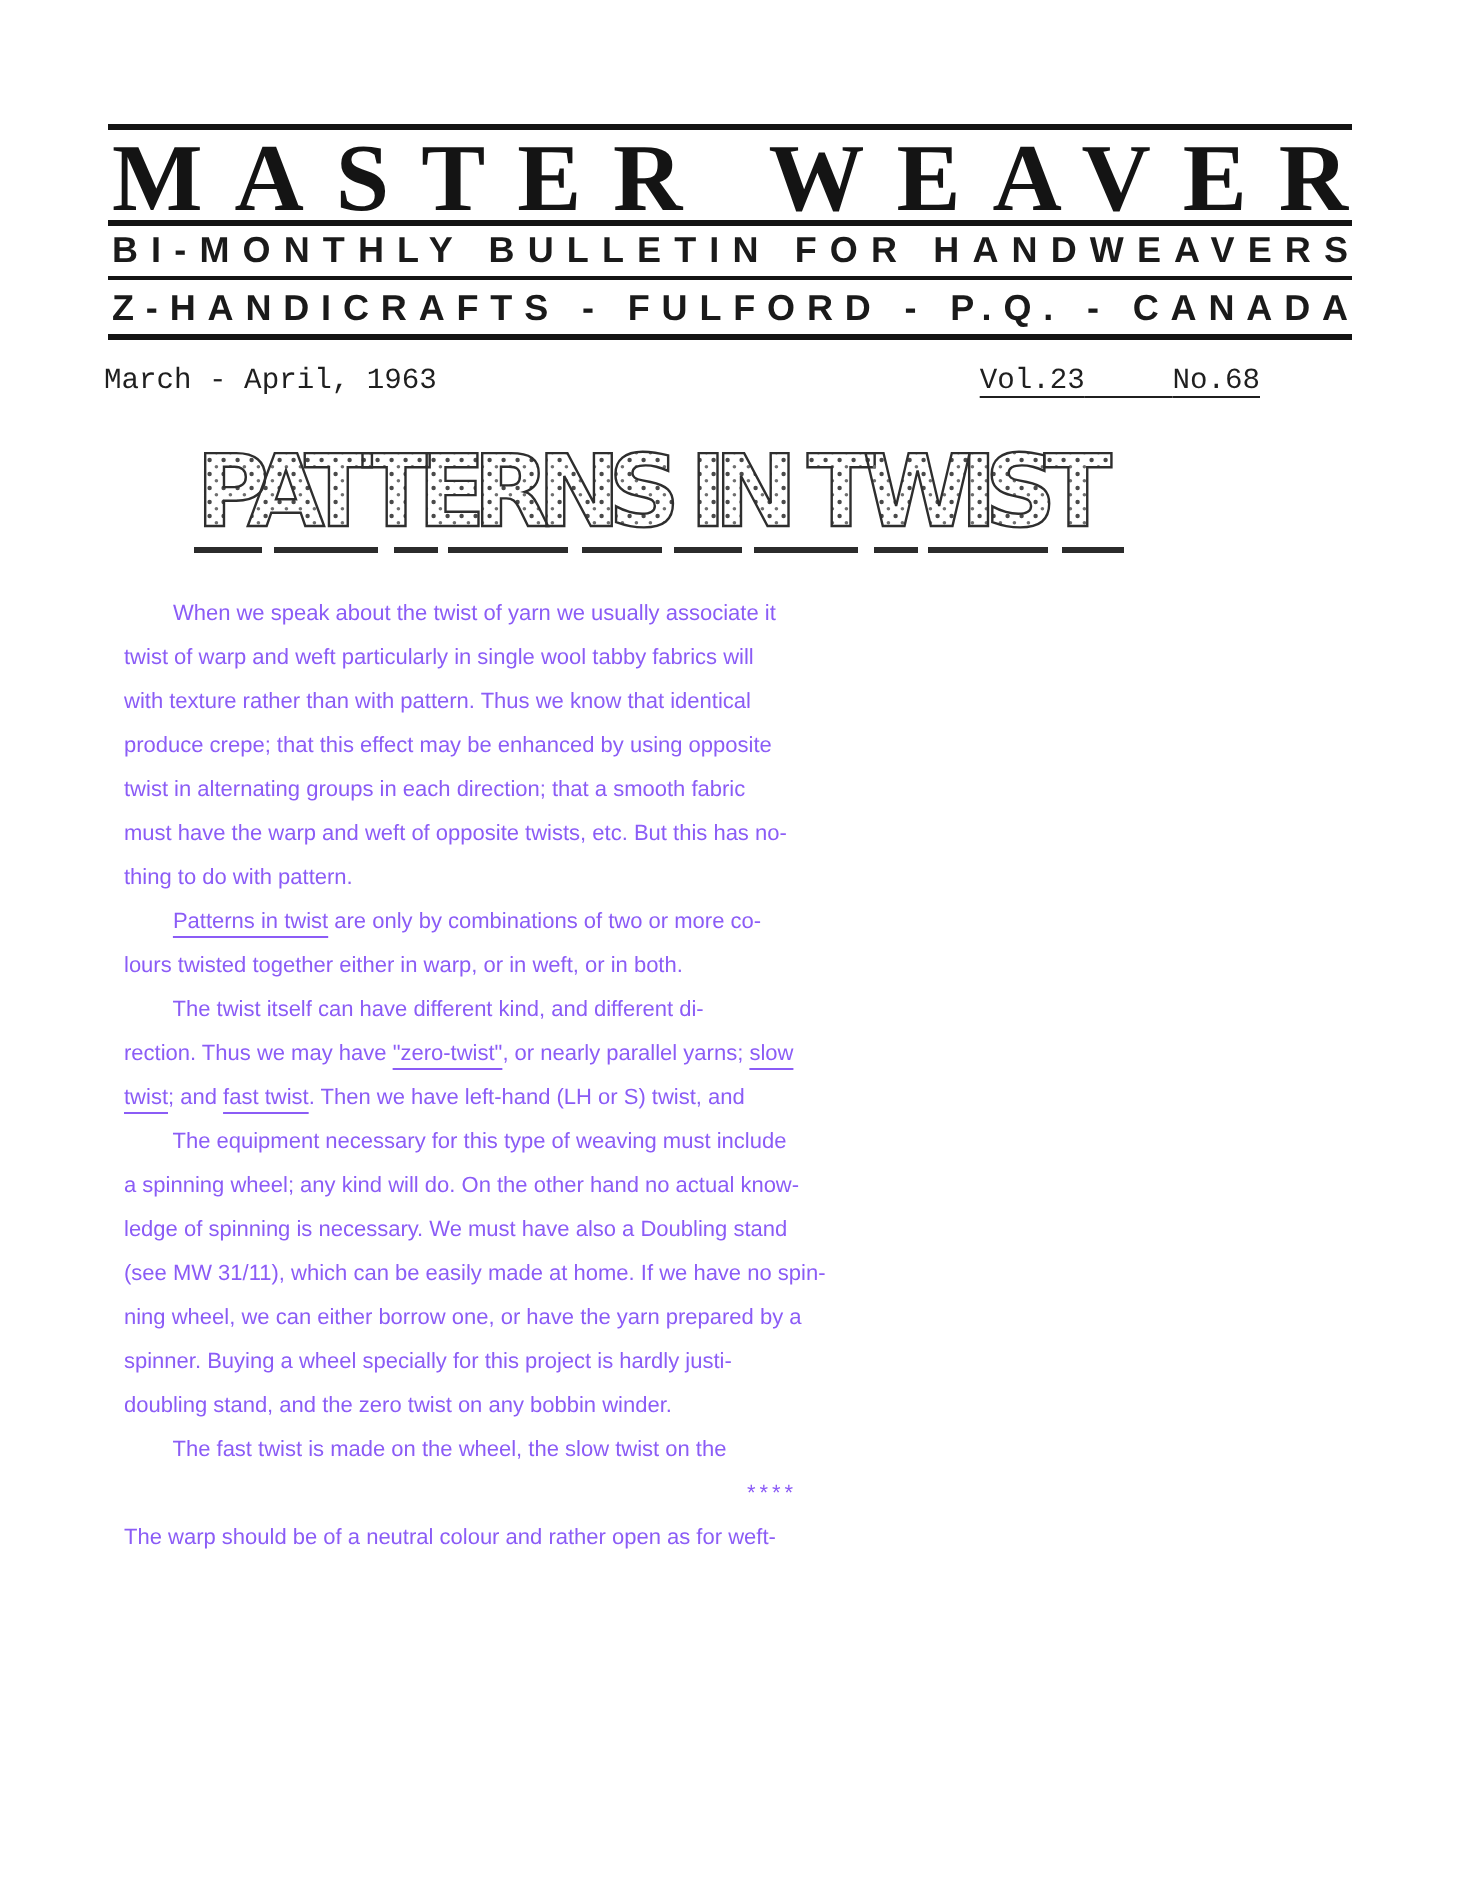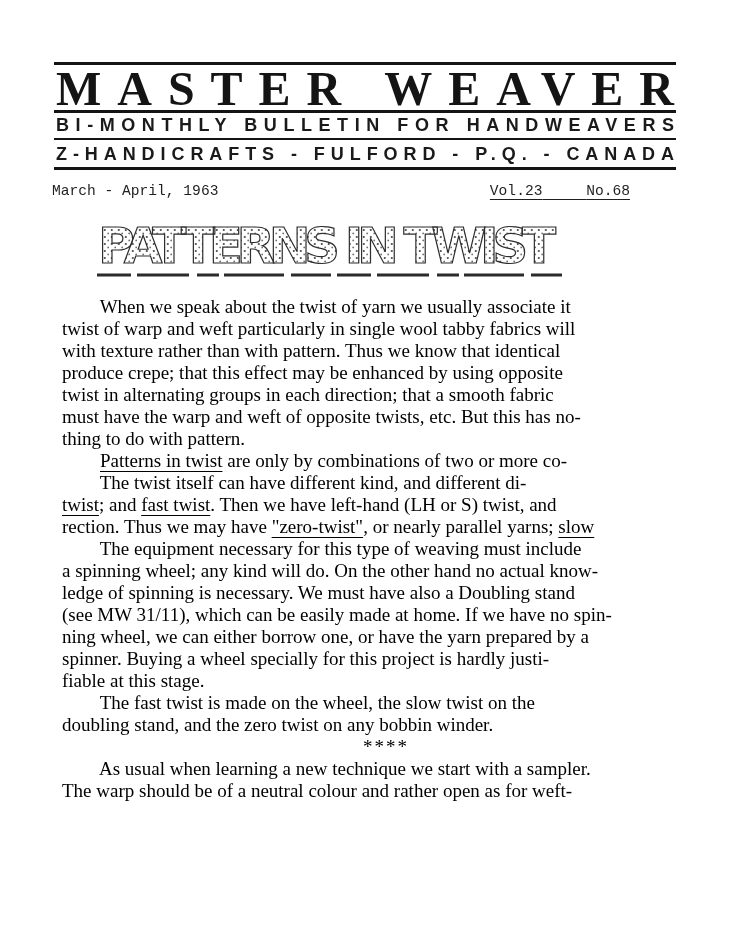--- a/index.html
+++ b/index.html
@@ -33,22 +33,22 @@
     text-decoration: underline;
     text-underline-offset: 4px;
     text-decoration-thickness: 1.3px;
     margin-left: 48px;
   }
   
   .title-svg { position: absolute; left: 96px; top: 221px; }
   
   .body-text {
     position: absolute; left: 62px; top: 296px; width: 648px;
-    font-family: Liberation Serif, serif;
-    font-size: 19px; line-height: 22px; color: #000000;
+    font-family: Liberation Sans, sans-serif;
+    font-size: 11px; line-height: 22px; color: #8b5cf6;
   }
   .bline { white-space: pre; height: 22px; }
   .bline.center { text-align: center; letter-spacing: 2px; }
   .bline .u {
     text-decoration: underline;
     text-underline-offset: 3.5px;
     text-decoration-thickness: 1.2px;
   }
 </style>
 </head>
@@ -84,30 +84,29 @@
 
   <div class="body-text">
       <div class="bline"><span>        When we speak about the twist of yarn we usually associate it</span></div>
       <div class="bline"><span>twist of warp and weft particularly in single wool tabby fabrics will</span></div>
       <div class="bline"><span>with texture rather than with pattern. Thus we know that identical</span></div>
       <div class="bline"><span>produce crepe; that this effect may be enhanced by using opposite</span></div>
       <div class="bline"><span>twist in alternating groups in each direction; that a smooth fabric</span></div>
       <div class="bline"><span>must have the warp and weft of opposite twists, etc. But this has no-</span></div>
       <div class="bline"><span>thing to do with pattern.</span></div>
       <div class="bline"><span>        </span><span class="u">Patterns in twist</span><span> are only by combinations of two or more co-</span></div>
+      <div class="bline"><span>lours twisted together either in warp, or in weft, or in both.</span></div>
       <div class="bline"><span>        The twist itself can have different kind, and different di-</span></div>
+      <div class="bline"><span>rection. Thus we may have </span><span class="u">"zero-twist"</span><span>, or nearly parallel yarns; </span><span class="u">slow</span></div>
       <div class="bline"><span class="u">twist</span><span>; and </span><span class="u">fast twist</span><span>. Then we have left-hand (LH or S) twist, and</span></div>
-      <div class="bline"><span>rection. Thus we may have </span><span class="u">"zero-twist"</span><span>, or nearly parallel yarns; </span><span class="u">slow</span></div>
       <div class="bline"><span>        The equipment necessary for this type of weaving must include</span></div>
       <div class="bline"><span>a spinning wheel; any kind will do. On the other hand no actual know-</span></div>
       <div class="bline"><span>ledge of spinning is necessary. We must have also a Doubling stand</span></div>
       <div class="bline"><span>(see MW 31/11), which can be easily made at home. If we have no spin-</span></div>
       <div class="bline"><span>ning wheel, we can either borrow one, or have the yarn prepared by a</span></div>
       <div class="bline"><span>spinner. Buying a wheel specially for this project is hardly justi-</span></div>
-      <div class="bline"><span>fiable at this stage.</span></div>
+      <div class="bline"><span>doubling stand, and the zero twist on any bobbin winder.</span></div>
       <div class="bline"><span>        The fast twist is made on the wheel, the slow twist on the</span></div>
-      <div class="bline"><span>doubling stand, and the zero twist on any bobbin winder.</span></div>
       <div class="bline center"><span>****</span></div>
-      <div class="bline"><span>        As usual when learning a new technique we start with a sampler.</span></div>
       <div class="bline"><span>The warp should be of a neutral colour and rather open as for weft-</span></div>
     </div>
 
 </div>
 
 </body></html>

